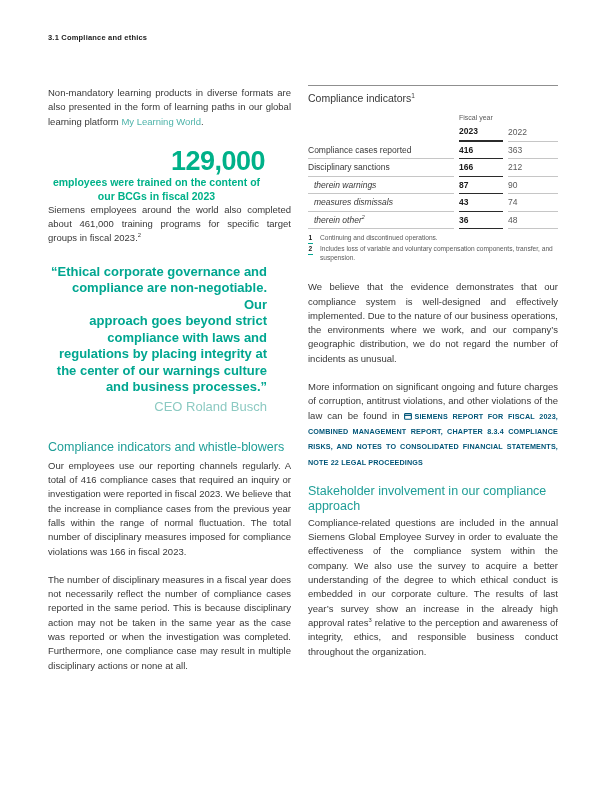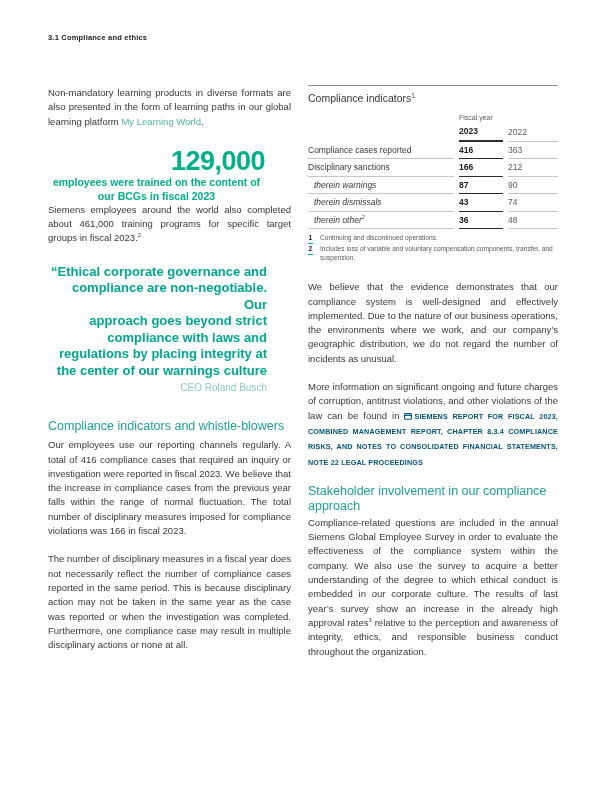--- a/index.html
+++ b/index.html
@@ -17,21 +17,21 @@
   a.teal-link{color:var(--link_teal);text-decoration:none;cursor:pointer;}
 
   .stat{margin:14px 0 0 0;text-align:right;padding-right:26px;}
   .stat-value{font-size:27px;font-weight:bold;color:var(--green_stat);line-height:28px;letter-spacing:-.5px;}
   .stat-caption{font-size:10.5px;font-weight:bold;color:var(--green_stat);line-height:14px;text-align:center;}
 
   .p3{margin-top:26px;}
 
   .quote{margin-top:16px;text-align:right;padding-right:24px;}
   .quote-line{display:block;font-size:13px;font-weight:bold;line-height:16.5px;color:var(--green_quote);}
-  .quote-attr{display:block;font-size:10px;color:var(--attribution_teal);margin-top:3px;}
+  .quote-attr{display:block;font-size:13px;color:var(--attribution_teal);margin-top:3px;}
 
   h2.teal{font-size:12.5px;font-weight:normal;color:var(--teal_heading);margin:26px 0 4px 0;line-height:15px;}
   .col-right h2.teal{margin-top:12px;margin-bottom:2px;}
 
   
   .table-block{border-top:1px solid var(--rule_gray);padding-top:6px;}
   .table-title{font-size:10.5px;color:var(--text_dark);margin:0;}
   .fiscal-year{font-size:7px;color:var(--text_gray);margin-top:10px;padding-left:151px;}
   table.ctable{border-collapse:separate;border-spacing:5px 0;width:260px;margin-left:-5px;
         font-size:8.5px;table-layout:fixed;margin-top:2px;}
@@ -85,20 +85,21 @@
 
     <p class="body p3"><span>Siemens employees around the world also completed about 461,000 training programs for specific target groups in fiscal 2023.</span><sup>2</sup></p>
 
     <div class="quote">
       <span class="quote-line">“Ethical corporate governance and</span>
       <span class="quote-line">compliance are non-negotiable. Our</span>
       <span class="quote-line">approach goes beyond strict</span>
       <span class="quote-line">compliance with laws and</span>
       <span class="quote-line">regulations by placing integrity at</span>
       <span class="quote-line">the center of our warnings culture</span>
+      <span class="quote-line">and business processes.”</span>
       <span class="quote-attr">CEO Roland Busch</span>
     </div>
 
     <h2 class="teal">Compliance indicators and whistle-blowers</h2>
 
     <p class="body tight">Our employees use our reporting channels regularly. A total of 416 compliance cases that required an inquiry or investigation were reported in fiscal 2023. We believe that the increase in compliance cases from the previous year falls within the range of normal fluctuation. The total number of disciplinary measures imposed for compliance violations was 166 in fiscal 2023.</p>
 
     <p class="body">The number of disciplinary measures in a fiscal year does not necessarily reflect the number of compliance cases reported in the same period. This is because disciplinary action may not be taken in the same year as the case was reported or when the investigation was completed. Furthermore, one compliance case may result in multiple disciplinary actions or none at all.</p>
 
   </div>
@@ -125,21 +126,21 @@
           <td class="c-label">Disciplinary sanctions</td>
           <td class="c-2023">166</td>
           <td class="c-2022">212</td>
         </tr>
         <tr>
           <td class="c-label indent">therein warnings</td>
           <td class="c-2023">87</td>
           <td class="c-2022">90</td>
         </tr>
         <tr>
-          <td class="c-label indent">therein dismissals</td>
+          <td class="c-label indent">measures dismissals</td>
           <td class="c-2023">43</td>
           <td class="c-2022">74</td>
         </tr>
         <tr>
           <td class="c-label indent"><span>therein other</span><sup>2</sup></td>
           <td class="c-2023">36</td>
           <td class="c-2022">48</td>
         </tr>
       </tbody>
         </table>

